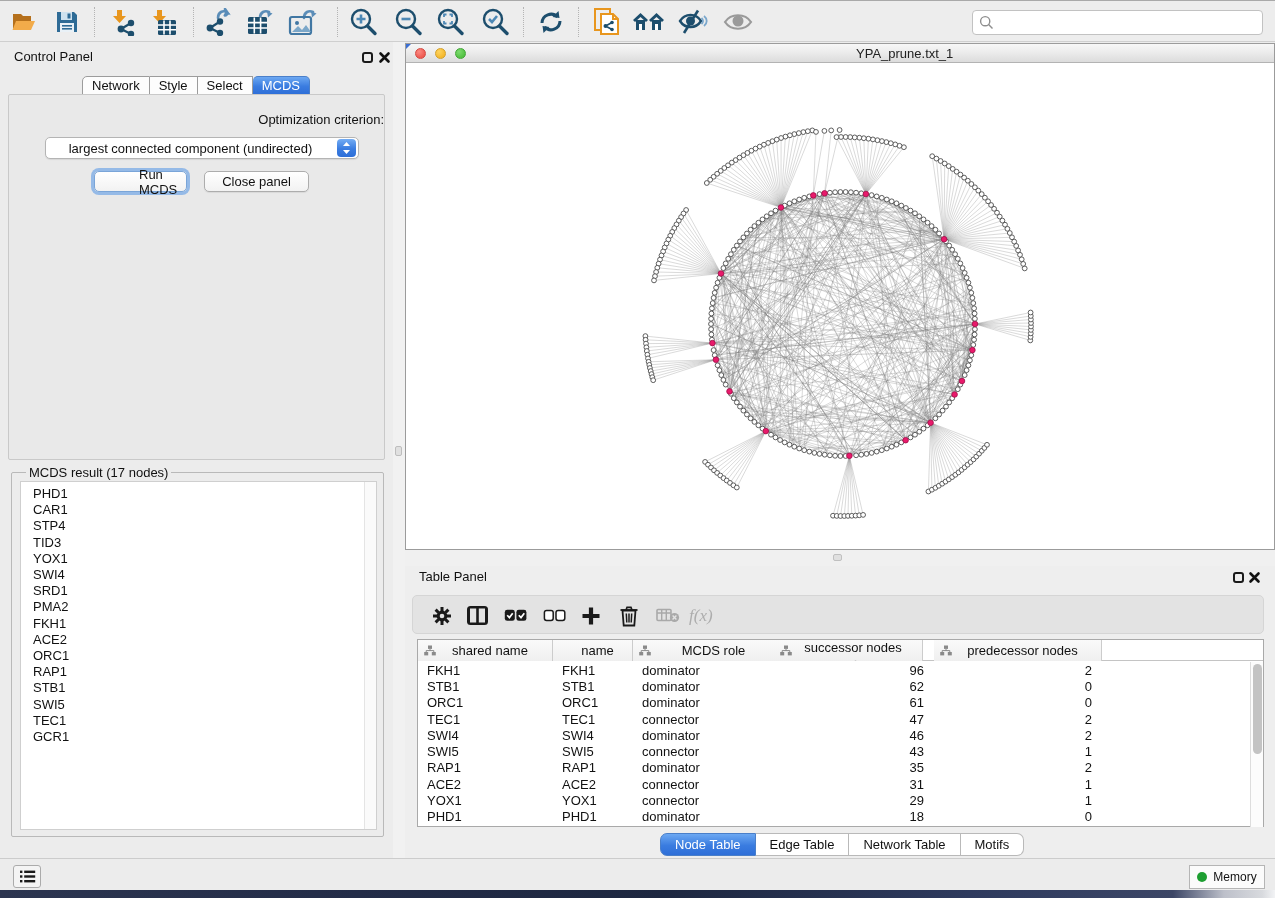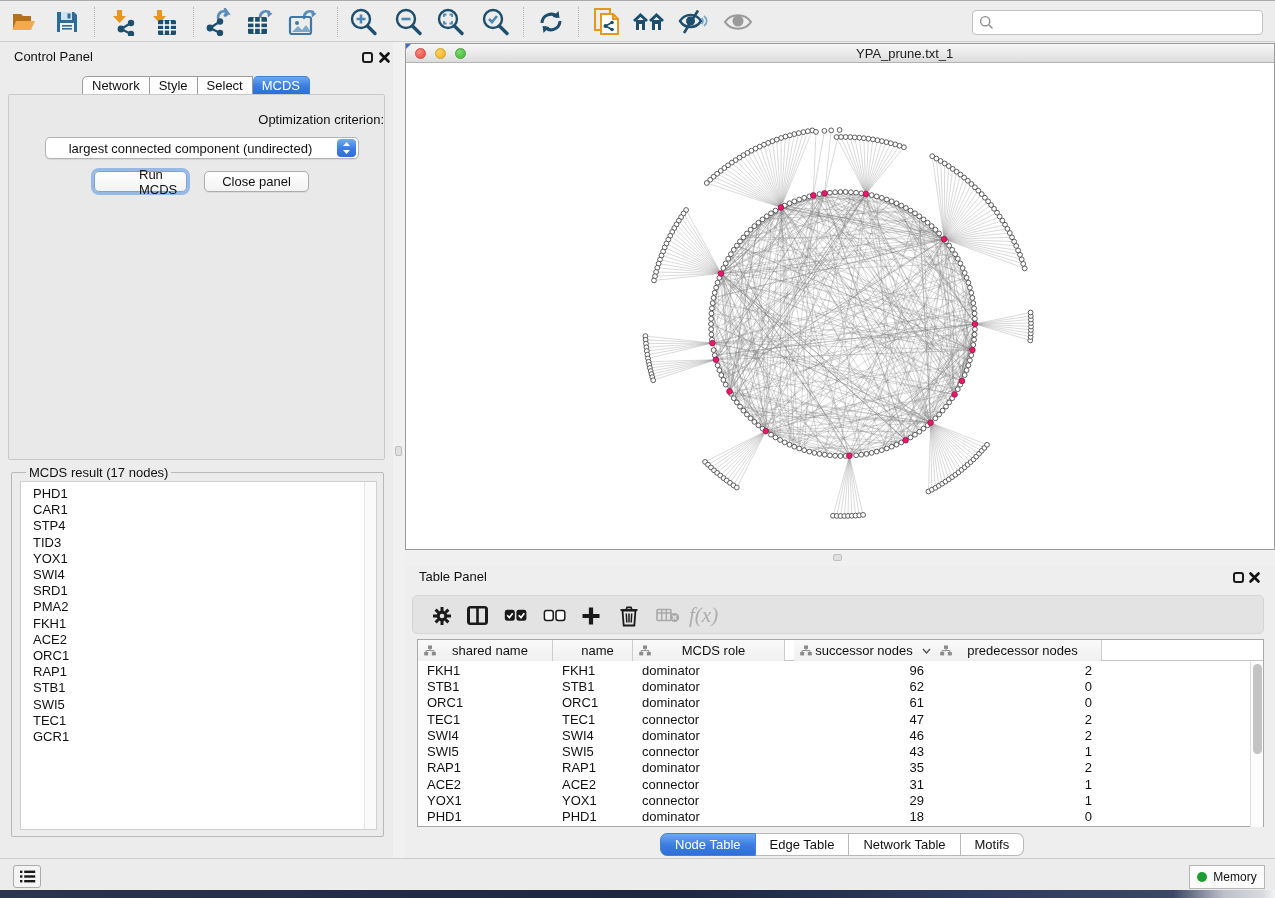--- a/index.html
+++ b/index.html
@@ -1285,21 +1285,21 @@
       </svg>
     </div>
     <div class="tp-icon" style="left:243px">
       <svg width="24" height="15" viewBox="0 0 24 15">
         <rect x="1" y="1.5" width="14" height="11" rx="1" fill="none" stroke="#a9a9a9" stroke-width="1.6"></rect>
         <path d="M1 5 h14 M5.7 1.5 v11 M10.3 1.5 v11" stroke="#a9a9a9" stroke-width="1.4"></path>
         <circle cx="18.5" cy="9.5" r="4.6" fill="#a9a9a9"></circle>
         <path d="M16.6 7.6 l3.8 3.8 M20.4 7.6 l-3.8 3.8" stroke="#e3e3e3" stroke-width="1.4"></path>
       </svg>
     </div>
-    <div class="tp-icon" style="left:276px; font-family:'Liberation Serif',serif; font-style:italic; font-size:21px; color:#adadad;">f(x)</div>
+    <div class="tp-icon" style="left:276px; font-family:'Liberation Serif',serif; font-style:italic; font-size:17px; color:#adadad;">f(x)</div>
   </div>
   <div id="node-table">
     <div id="nt-header">
         <div class="nt-hcell" style="left: 0px; width: 135px;">
           <svg class="tree-ic" width="12" height="11" viewBox="0 0 12 11">
             <g fill="#8a8a8a">
               <rect x="4" y="0.5" width="4" height="3.4"></rect>
               <rect x="0.2" y="7" width="4" height="3.4"></rect>
               <rect x="7.8" y="7" width="4" height="3.4"></rect>
               <path d="M6 4 v1.6 M2.2 7 v-1.4 h7.6 V7" stroke="#8a8a8a" stroke-width="1" fill="none"></path>
@@ -1314,21 +1314,21 @@
           <svg class="tree-ic" width="12" height="11" viewBox="0 0 12 11">
             <g fill="#8a8a8a">
               <rect x="4" y="0.5" width="4" height="3.4"></rect>
               <rect x="0.2" y="7" width="4" height="3.4"></rect>
               <rect x="7.8" y="7" width="4" height="3.4"></rect>
               <path d="M6 4 v1.6 M2.2 7 v-1.4 h7.6 V7" stroke="#8a8a8a" stroke-width="1" fill="none"></path>
             </g>
           </svg>
           <span>MCDS role</span>
         </div>
-        <div class="nt-hcell" style="left: 376px; width: 149px;">
+        <div class="nt-hcell" style="left: 356px; width: 149px; flex-direction: column;">
           <svg class="tree-ic" width="12" height="11" viewBox="0 0 12 11">
             <g fill="#8a8a8a">
               <rect x="4" y="0.5" width="4" height="3.4"></rect>
               <rect x="0.2" y="7" width="4" height="3.4"></rect>
               <rect x="7.8" y="7" width="4" height="3.4"></rect>
               <path d="M6 4 v1.6 M2.2 7 v-1.4 h7.6 V7" stroke="#8a8a8a" stroke-width="1" fill="none"></path>
             </g>
           </svg>
           <span>successor nodes</span>
           <svg width="9" height="6" viewBox="0 0 9 6" style="margin-left:4px">

